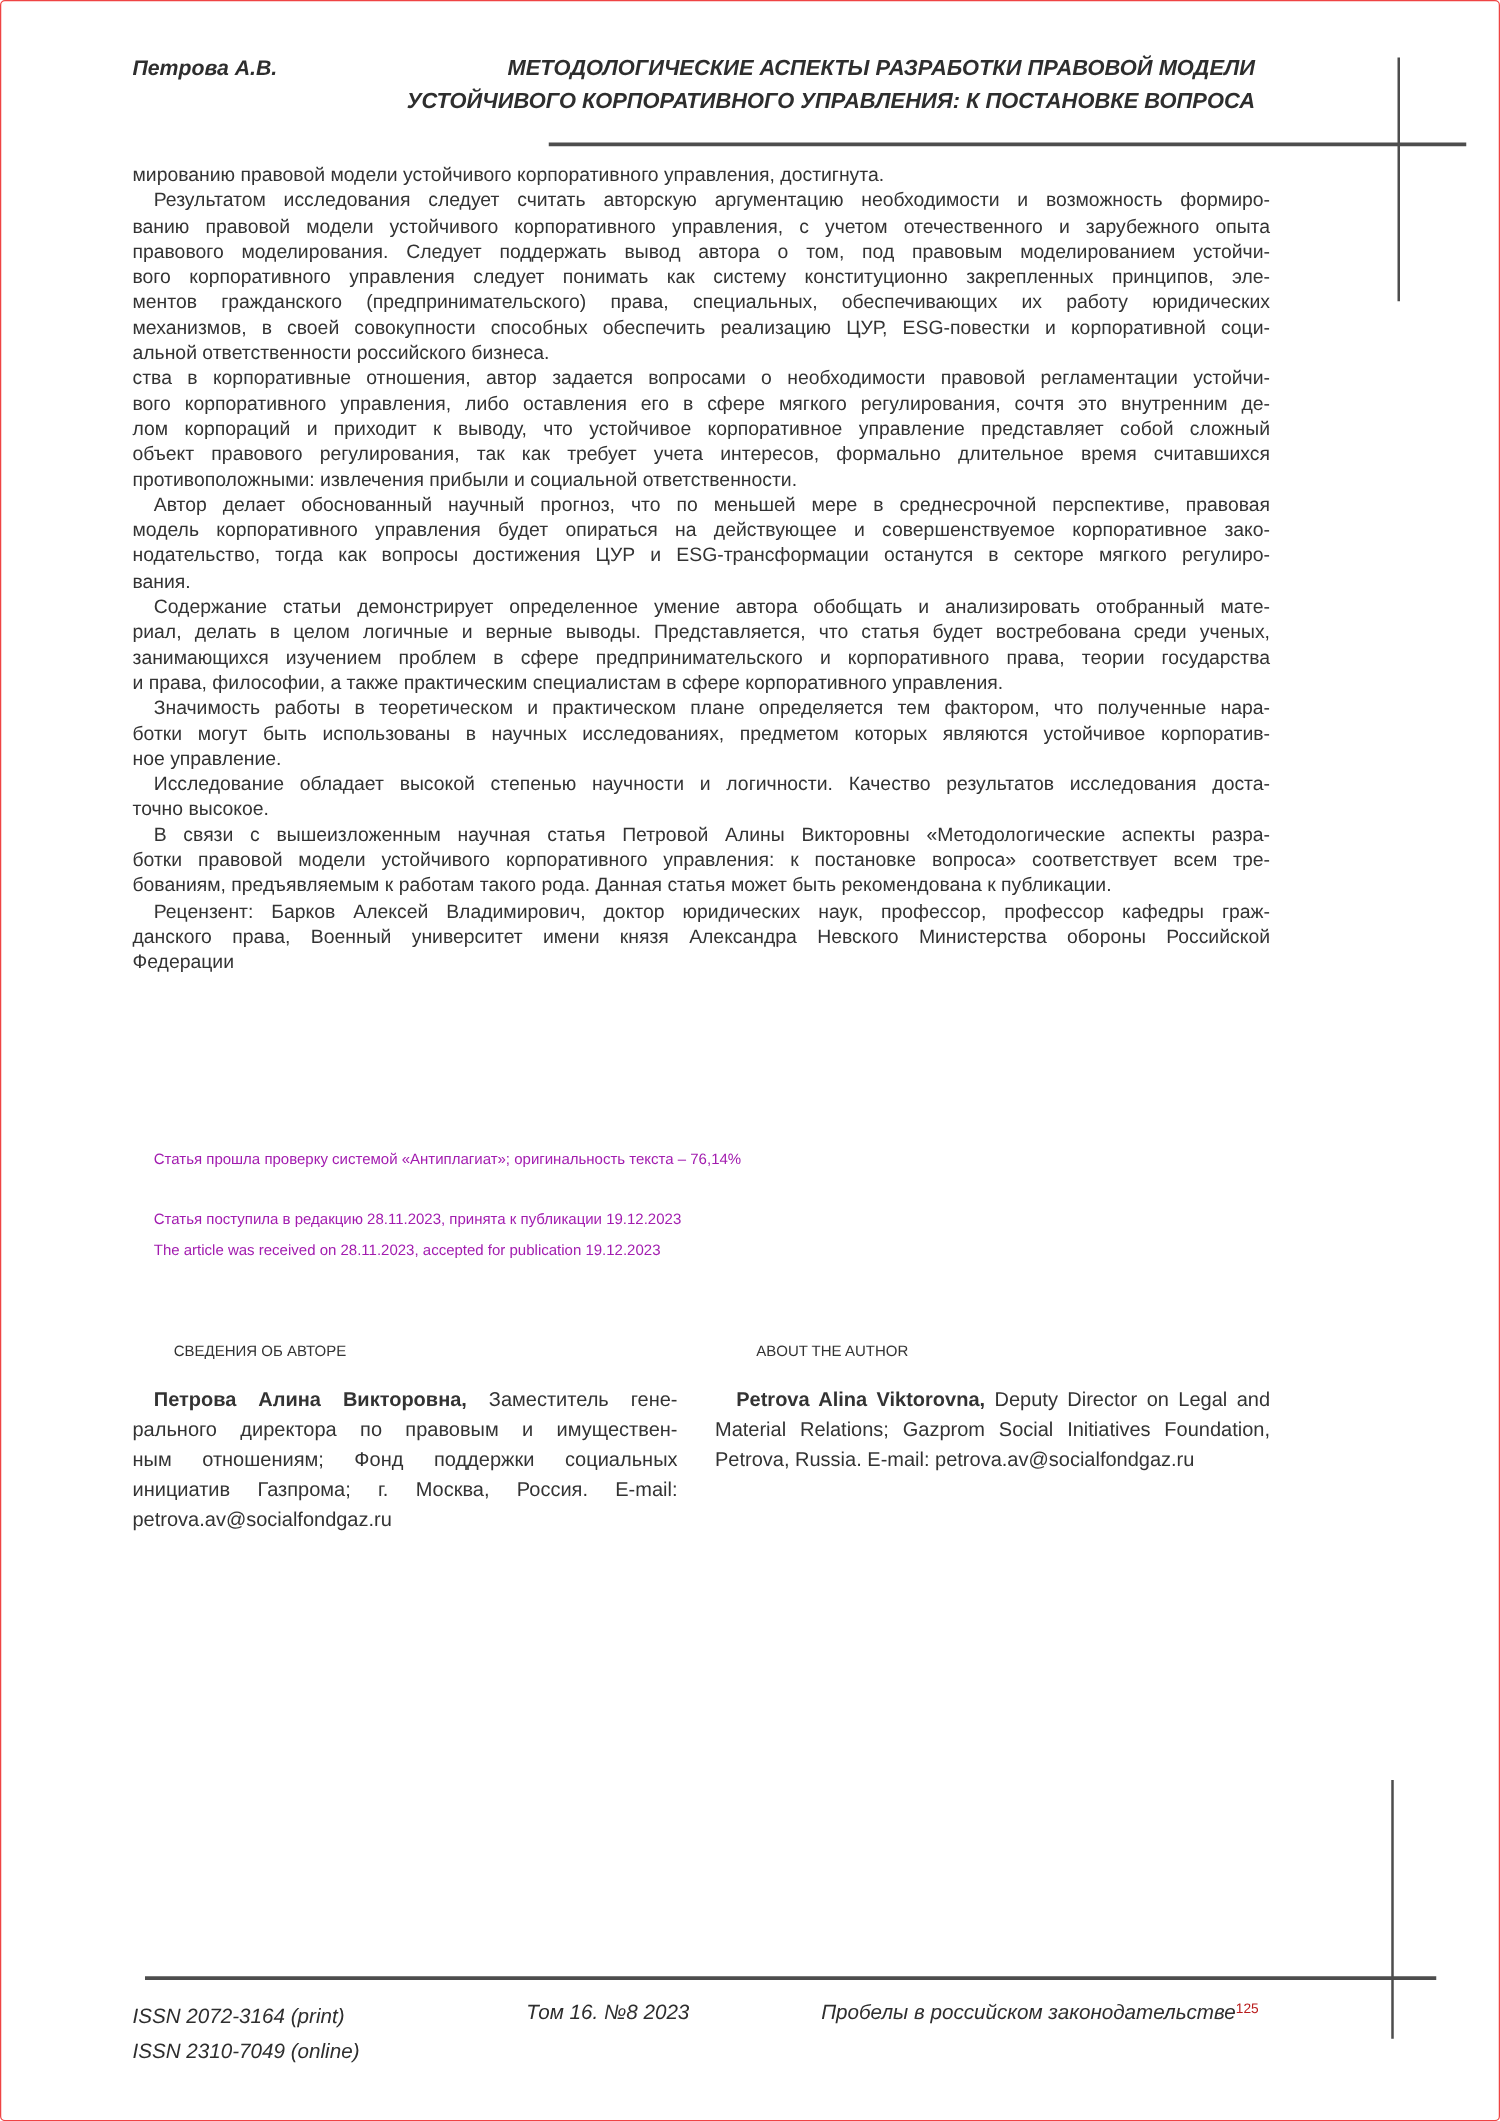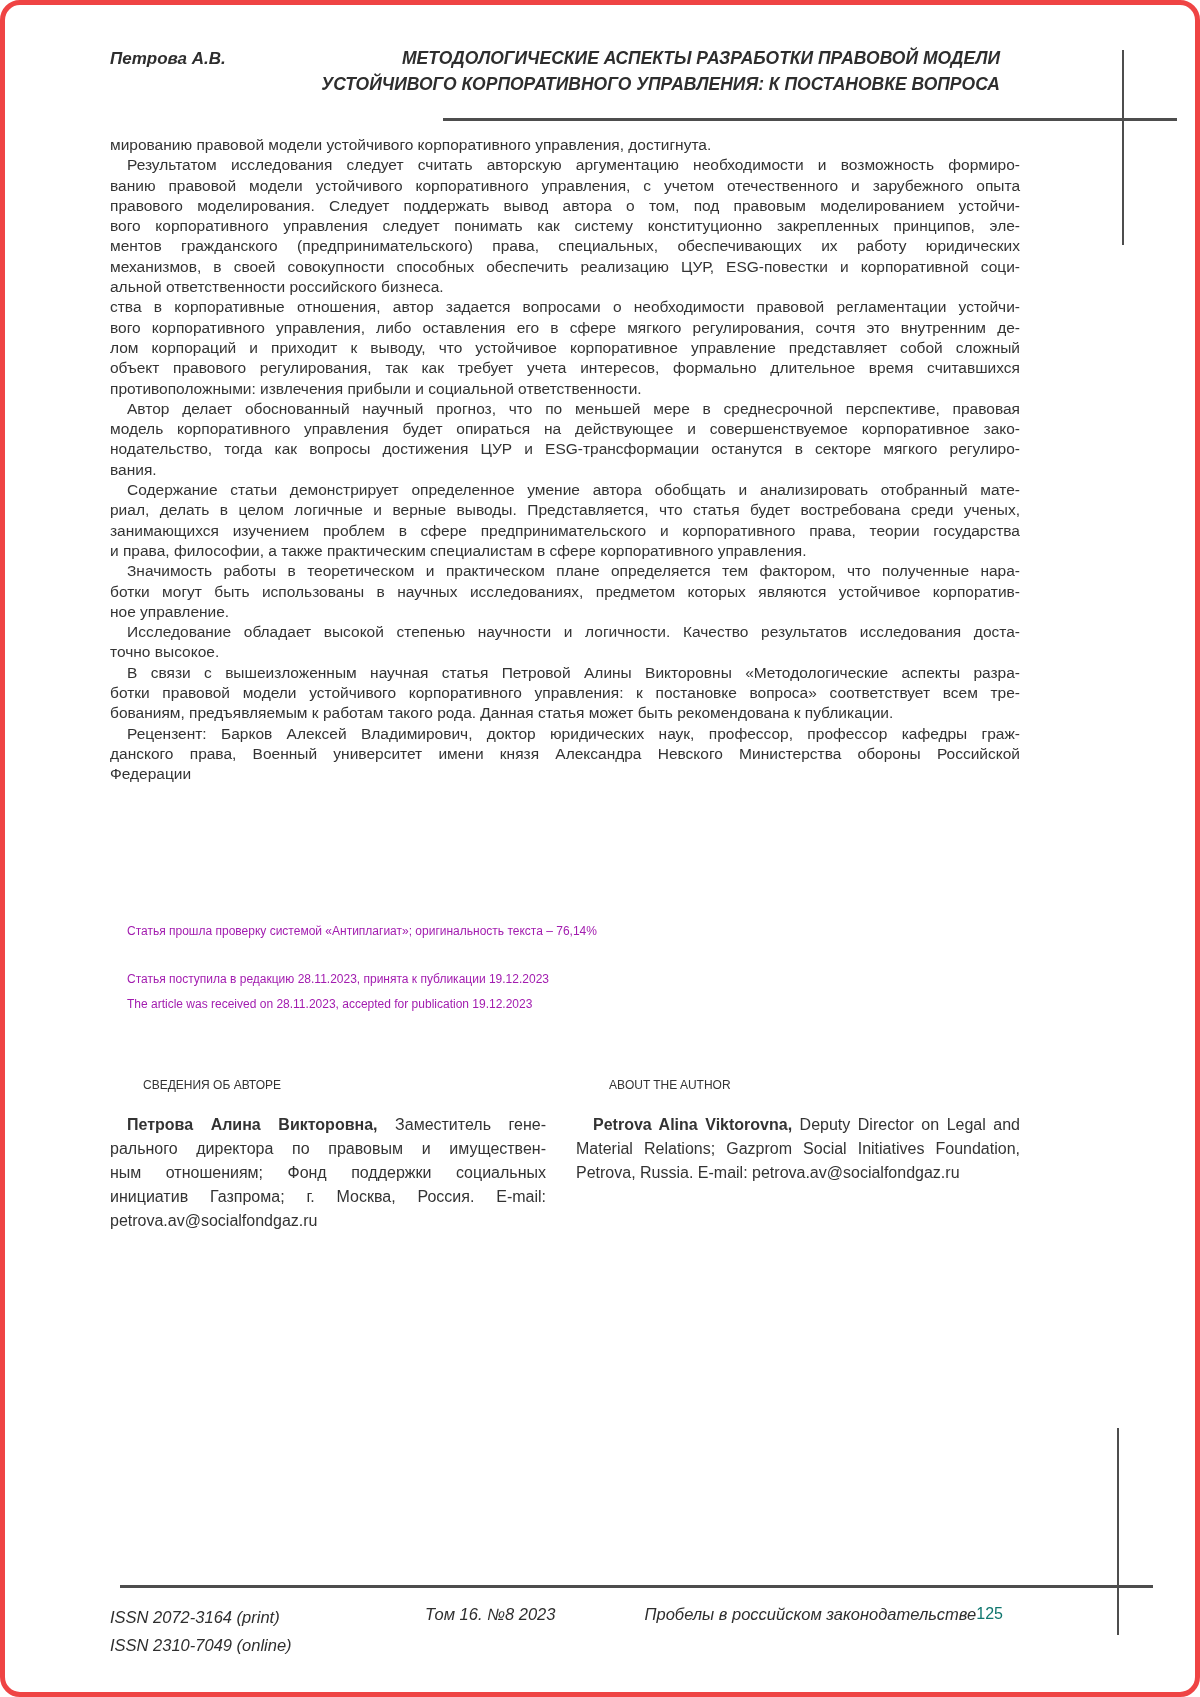--- a/index.html
+++ b/index.html
@@ -2,22 +2,22 @@
 <html lang="ru"><head>
 <meta charset="utf-8">
 <style>
   html,body{margin:0;padding:0;background:#fff;}
   .page{
     position:relative;
     width:1200px;height:1697px;
     background:#ffffff;
     font-family:"Liberation Sans","DejaVu Sans",sans-serif;
     color:#333;
-    border:5px solid #ef4444;
-    border-radius:20px;
+    border:1px solid #ef4444;
+    border-radius:4px;
     box-sizing:border-box;
     overflow:hidden;
   }
   
   .hdr-author{
     position:absolute;left:105px;top:44px;
     font-size:17px;font-weight:bold;font-style:italic;color:#2e2e2e;
   }
   .hdr-title{
     position:absolute;right:195px;top:40px;width:720px;
@@ -60,21 +60,21 @@
     text-indent:17px;line-height:24px;
   }
   .about .jline.indent{text-indent:17px;}
   .name-bi{font-weight:bold;}
 
   
   .ftr{position:absolute;font-style:italic;font-size:16.5px;color:#2e2e2e;}
   .ftr-issn{left:105px;top:1598px;line-height:28px;}
   .ftr-vol{left:420px;top:1600px;text-align:center;}
   .ftr-right{right:192px;top:1600px;display:flex;align-items:flex-start;}
-  .ftr-page{font-style:normal;font-size:16px;color:#0f766e;}
+  .ftr-page{font-style:normal;font-size:11px;color:#b91c1c;}
 </style>
 </head>
 <body>
 
 <div class="page">
 
   <div class="hdr-author">Петрова А.В.</div>
 
   <div class="hdr-title">
     <div>МЕТОДОЛОГИЧЕСКИЕ АСПЕКТЫ РАЗРАБОТКИ ПРАВОВОЙ МОДЕЛИ</div>

